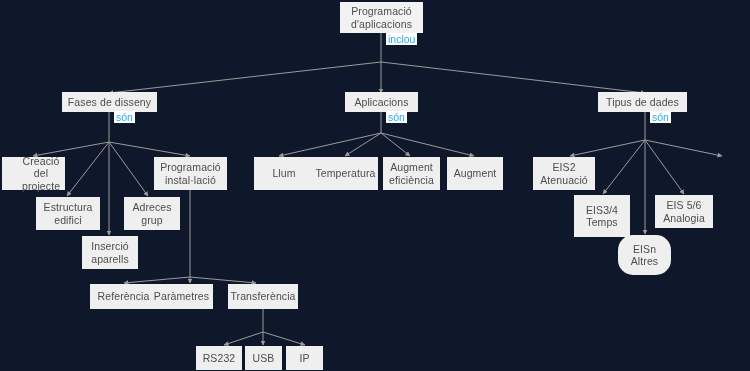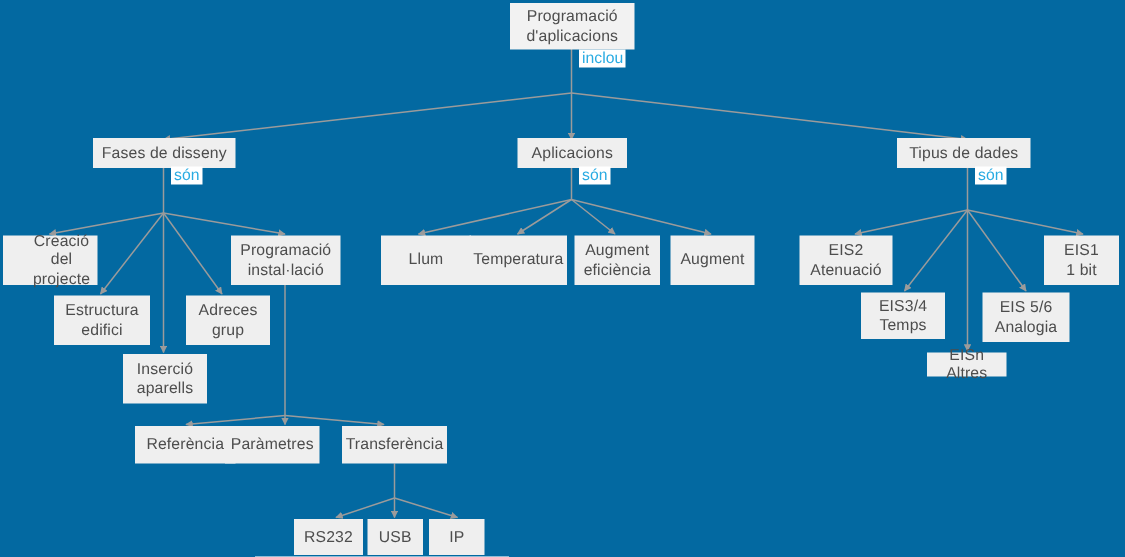--- a/index.html
+++ b/index.html
@@ -5,21 +5,21 @@
 <style>
   html, body {
     margin: 0;
     padding: 0;
     background: #ffffff;
   }
   #canvas {
     position: relative;
     width: 750px;
     height: 371px;
-    background: #0369a1;
+    background: #0f172a;
     font-family: "Liberation Sans", sans-serif;
     overflow: hidden;
   }
   #edges {
     position: absolute;
     left: 0;
     top: 0;
     width: 750px;
     height: 371px;
     pointer-events: none;
@@ -127,28 +127,26 @@
 instal·lació</div>
 
   <div class="node" style="left:254px; top:157px; width:60px; height:33px;text-align:right;">Llum</div>
   <div class="node" style="left:313px; top:157px; width:65px; height:33px;">Temperatura</div>
   <div class="node" style="left:383px; top:157px; width:57px; height:33px;">Augment
 eficiència</div>
   <div class="node" style="left:447px; top:157px; width:56px; height:33px;">Augment</div>
 
   <div class="node" style="left:533px; top:157px; width:62px; height:33px;">EIS2
 Atenuació</div>
-  <div class="node" style="left:574px; top:195px; width:56px; height:31px;">EIS3/4
+  <div class="node" style="left:574px; top:195px; width:56px; height:42px;">EIS3/4
 Temps</div>
-  <div class="node" style="left:618px; top:235px; width:53px; height:16px;">EISn
+  <div class="node" style="left:618px; top:235px; width:53px; height:40px;border-radius:15px;">EISn
 Altres</div>
   <div class="node" style="left:655px; top:195px; width:58px; height:33px;">EIS 5/6
 Analogia</div>
-  <div class="node" style="left:696px; top:157px; width:50px; height:33px;">EIS1
-1 bit</div>
 
   <div class="node" style="left:90px; top:284px; width:67px; height:25px;">Referència</div>
   <div class="node" style="left:150px; top:284px; width:63px; height:25px;text-align:center;">Paràmetres</div>
   <div class="node" style="left:228px; top:284px; width:70px; height:25px;">Transferència</div>
 
   <div class="node" style="left:196px; top:346px; width:46px; height:24px;">RS232</div>
   <div class="node" style="left:245px; top:346px; width:37px; height:24px;">USB</div>
   <div class="node" style="left:286px; top:346px; width:37px; height:24px;">IP</div>
 
 </div>

